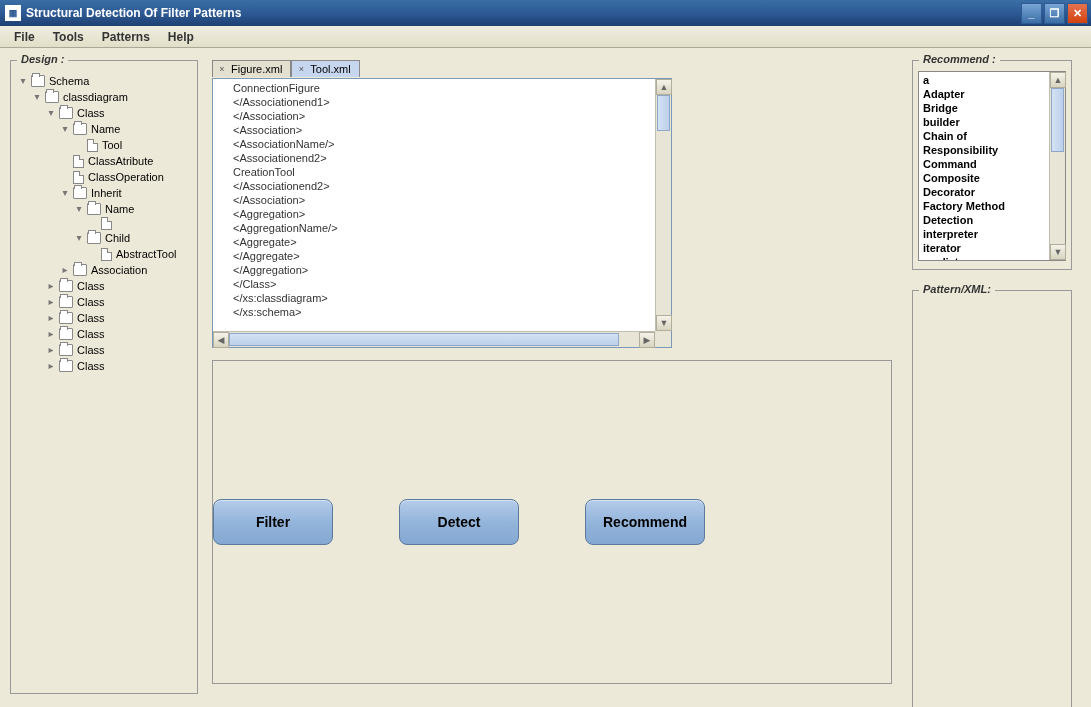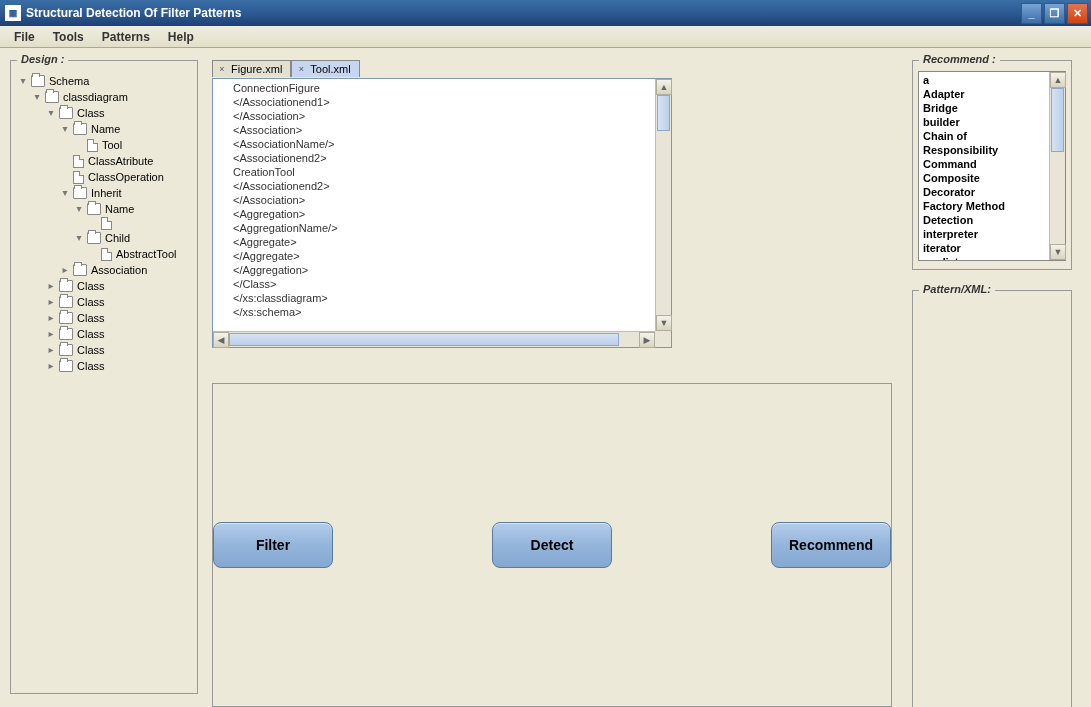--- a/index.html
+++ b/index.html
@@ -222,27 +222,27 @@
   border: 1px solid #8fa8c9;
 }
 .corner {
   position: absolute;
   right: 0; bottom: 0; width: 16px; height: 16px;
   background: #e8e5d7;
 }
 
 .action-panel {
   position: absolute;
-  left: 212px; top: 335px;
+  left: 212px; top: 312px;
   width: 680px; height: 324px;
   border: 1px solid #999;
   background: #ece9d8;
   display: flex;
   align-items: center;
-  justify-content: space-between;
+  justify-content: flex-start;
   gap: 66px;
 }
 .big-btn {
   width: 120px; height: 46px;
   background: linear-gradient(to bottom, #b4cceb 0%, #94b5db 50%, #84a8d2 100%);
   border: 1px solid #5a7a9e;
   border-radius: 8px;
   display: flex; align-items: center; justify-content: center;
   font-size: 14px; font-weight: bold;
   color: #000;

